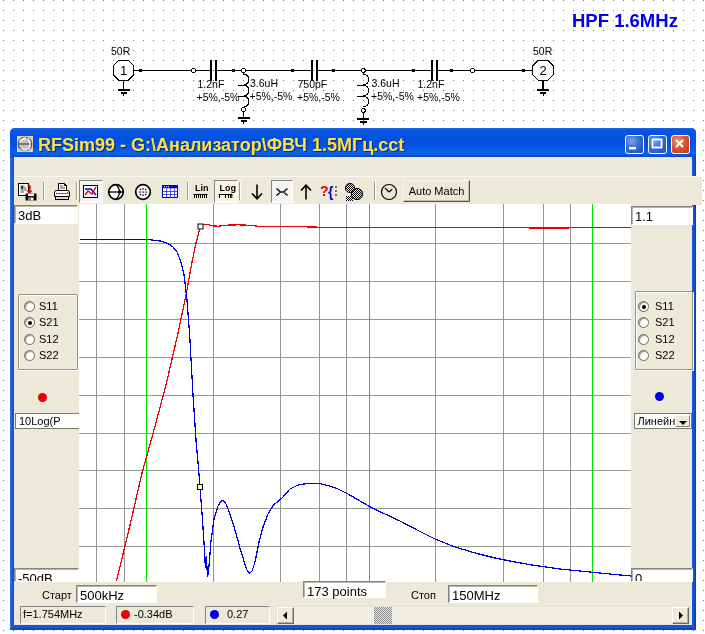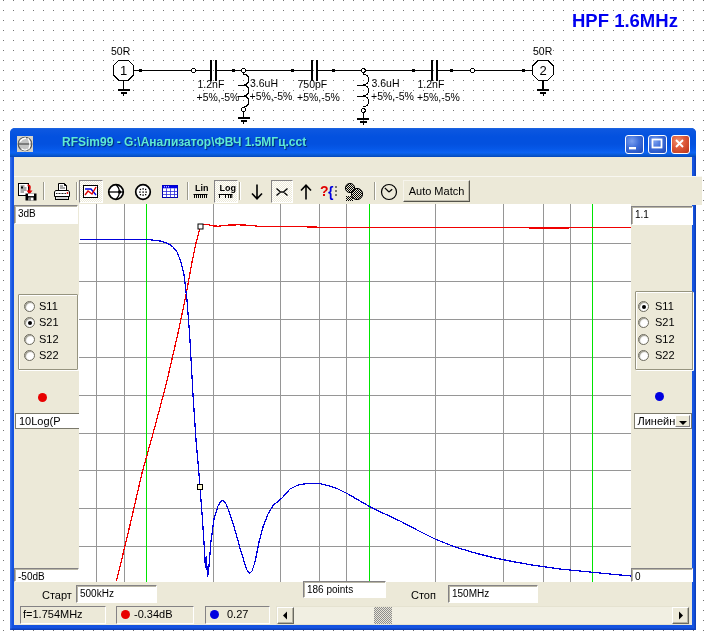--- a/index.html
+++ b/index.html
@@ -1,27 +1,27 @@
 <!DOCTYPE html>
 <html><head><meta charset="utf-8">
 <style>
 html,body{margin:0;padding:0;}
 body{width:705px;height:634px;position:relative;overflow:hidden;
   font-family:"Liberation Sans", sans-serif;
   background-color:#ffffff;}
 .abs{position:absolute;}
 .tb{position:absolute;background:#fff;border:1px solid;border-color:#848284 #fff #fff #848284;box-shadow:inset 1px 1px 0 #b9b6a6;}
-.tb span{position:absolute;left:3px;top:2px;font-size:10px;color:#000;white-space:nowrap;}
+.tb span{position:absolute;left:3px;top:2px;font-size:13px;color:#000;white-space:nowrap;}
 #hpf{left:572px;top:10px;font-size:18.5px;font-weight:bold;color:#0000f0;letter-spacing:0px;}
 #win{position:absolute;left:10px;top:128px;width:686px;height:502px;border-radius:5px 5px 0 0;
   background:#1553e0;box-shadow:inset -1.5px -1.5px 0 rgba(8,45,150,.5), inset 1.5px 0 0 rgba(110,160,255,.35);}
 #tbar{position:absolute;left:0;top:0;width:686px;height:29px;border-radius:5px 5px 0 0;
   background:linear-gradient(180deg,#1e66e0 0%,#0c57e0 6%,#0351df 30%,#0351df 55%,#0658e8 72%,#0c63f2 85%,#0858d0 94%,#0547bb 100%);}
 #client{position:absolute;left:4px;top:29px;width:678px;height:468px;background:#ece9d8;}
-.wtxt{position:absolute;left:28px;top:7px;font-size:12px;font-weight:bold;color:#5eead4;white-space:nowrap;text-shadow:1px 1px 1px rgba(0,0,30,.55);margin-left:24px;}
+.wtxt{position:absolute;left:28px;top:7px;font-size:18px;font-weight:bold;color:#fde047;white-space:nowrap;text-shadow:1px 1px 1px rgba(0,0,30,.55);}
 .cap{position:absolute;top:7px;width:19px;height:19px;border-radius:3px;border:1px solid #fff;box-sizing:border-box;}
 .cap.bl{background:radial-gradient(circle at 35% 30%, #7ba0ef 0%, #3c6cd8 45%, #1e48b8 100%);}
 .cap.rd{background:radial-gradient(circle at 35% 30%, #f0926f 0%, #dd5838 45%, #b83318 100%);}
 .cap svg{position:absolute;left:0;top:0;}
 #menubar{position:absolute;left:4px;top:29px;width:678px;height:19px;background:#ece9d8;border-bottom:1px solid #dedbc8;}
 .mi{position:absolute;top:3px;font-size:11px;color:#000;white-space:nowrap;}
 #toolbar{position:absolute;left:4px;top:48px;width:688px;height:28px;background:#ece9d8;border-top:1px solid #f8f7f1;}
 .sep{position:absolute;top:5px;width:1px;height:18px;background:#9c9a8c;border-right:1px solid #fff;}
 .tbi{position:absolute;top:5px;width:20px;height:20px;}
 .chk{position:absolute;top:3px;width:24px;height:23px;border:1px solid;border-color:#848284 #fff #fff #848284;
@@ -376,21 +376,21 @@
     <polyline fill="none" stroke="#0000dd" stroke-width="1.25" shape-rendering="crispEdges" points="1,35.5 41,35.5 71,35.8 81,37 89,39.5 94,43 98,48 102,58 105,71 108,96 111,136 114,191 117,236 119,258 121,283 123,309 125,339 126.4,364 127.2,352 128.6,373 130,362 132,337 135,315 139,302 142,297 144,296.5 147,300 151,310 156,326 161,344 165,357 168,366 170.5,369.5 173,367 176,358 180,338 184,323 189,310 194,301.5 199,297.5 204,293 211,285 219,281 229,279.3 239,279.3 249,281.5 259,285 269,290 281,297 291,302.8 306,310 321,317 338,326 356,335 376,343 396,349 416,354 436,358 456,361.5 481,365 506,367.5 531,370 552,372"></polyline>
     <rect x="119" y="20" width="5" height="5" fill="#fff" stroke="#000"></rect>
     <rect x="118.5" y="280.5" width="5" height="5" fill="#fffad0" stroke="#000"></rect>
   </svg>
 
   <div class="blab" style="left:32px;top:461px">Старт</div>
   <div class="tb" style="left:66px;top:457px;width:79px;height:16px">
       <span>500kHz</span>
     </div>
   <div class="tb" style="left:293px;top:453px;width:81px;height:15px">
-      <span>186 points</span>
+      <span>173 points</span>
     </div>
   <div class="blab" style="left:401px;top:461px">Стоп</div>
   <div class="tb" style="left:438px;top:457px;width:88px;height:16px">
       <span>150MHz</span>
     </div>
 
   <div class="sp" style="left:10px;top:478px;width:84px;height:16px">
       <span>f=1.754MHz</span>
     </div>
   <div class="sp" style="left:106px;top:478px;width:76px;height:16px">

